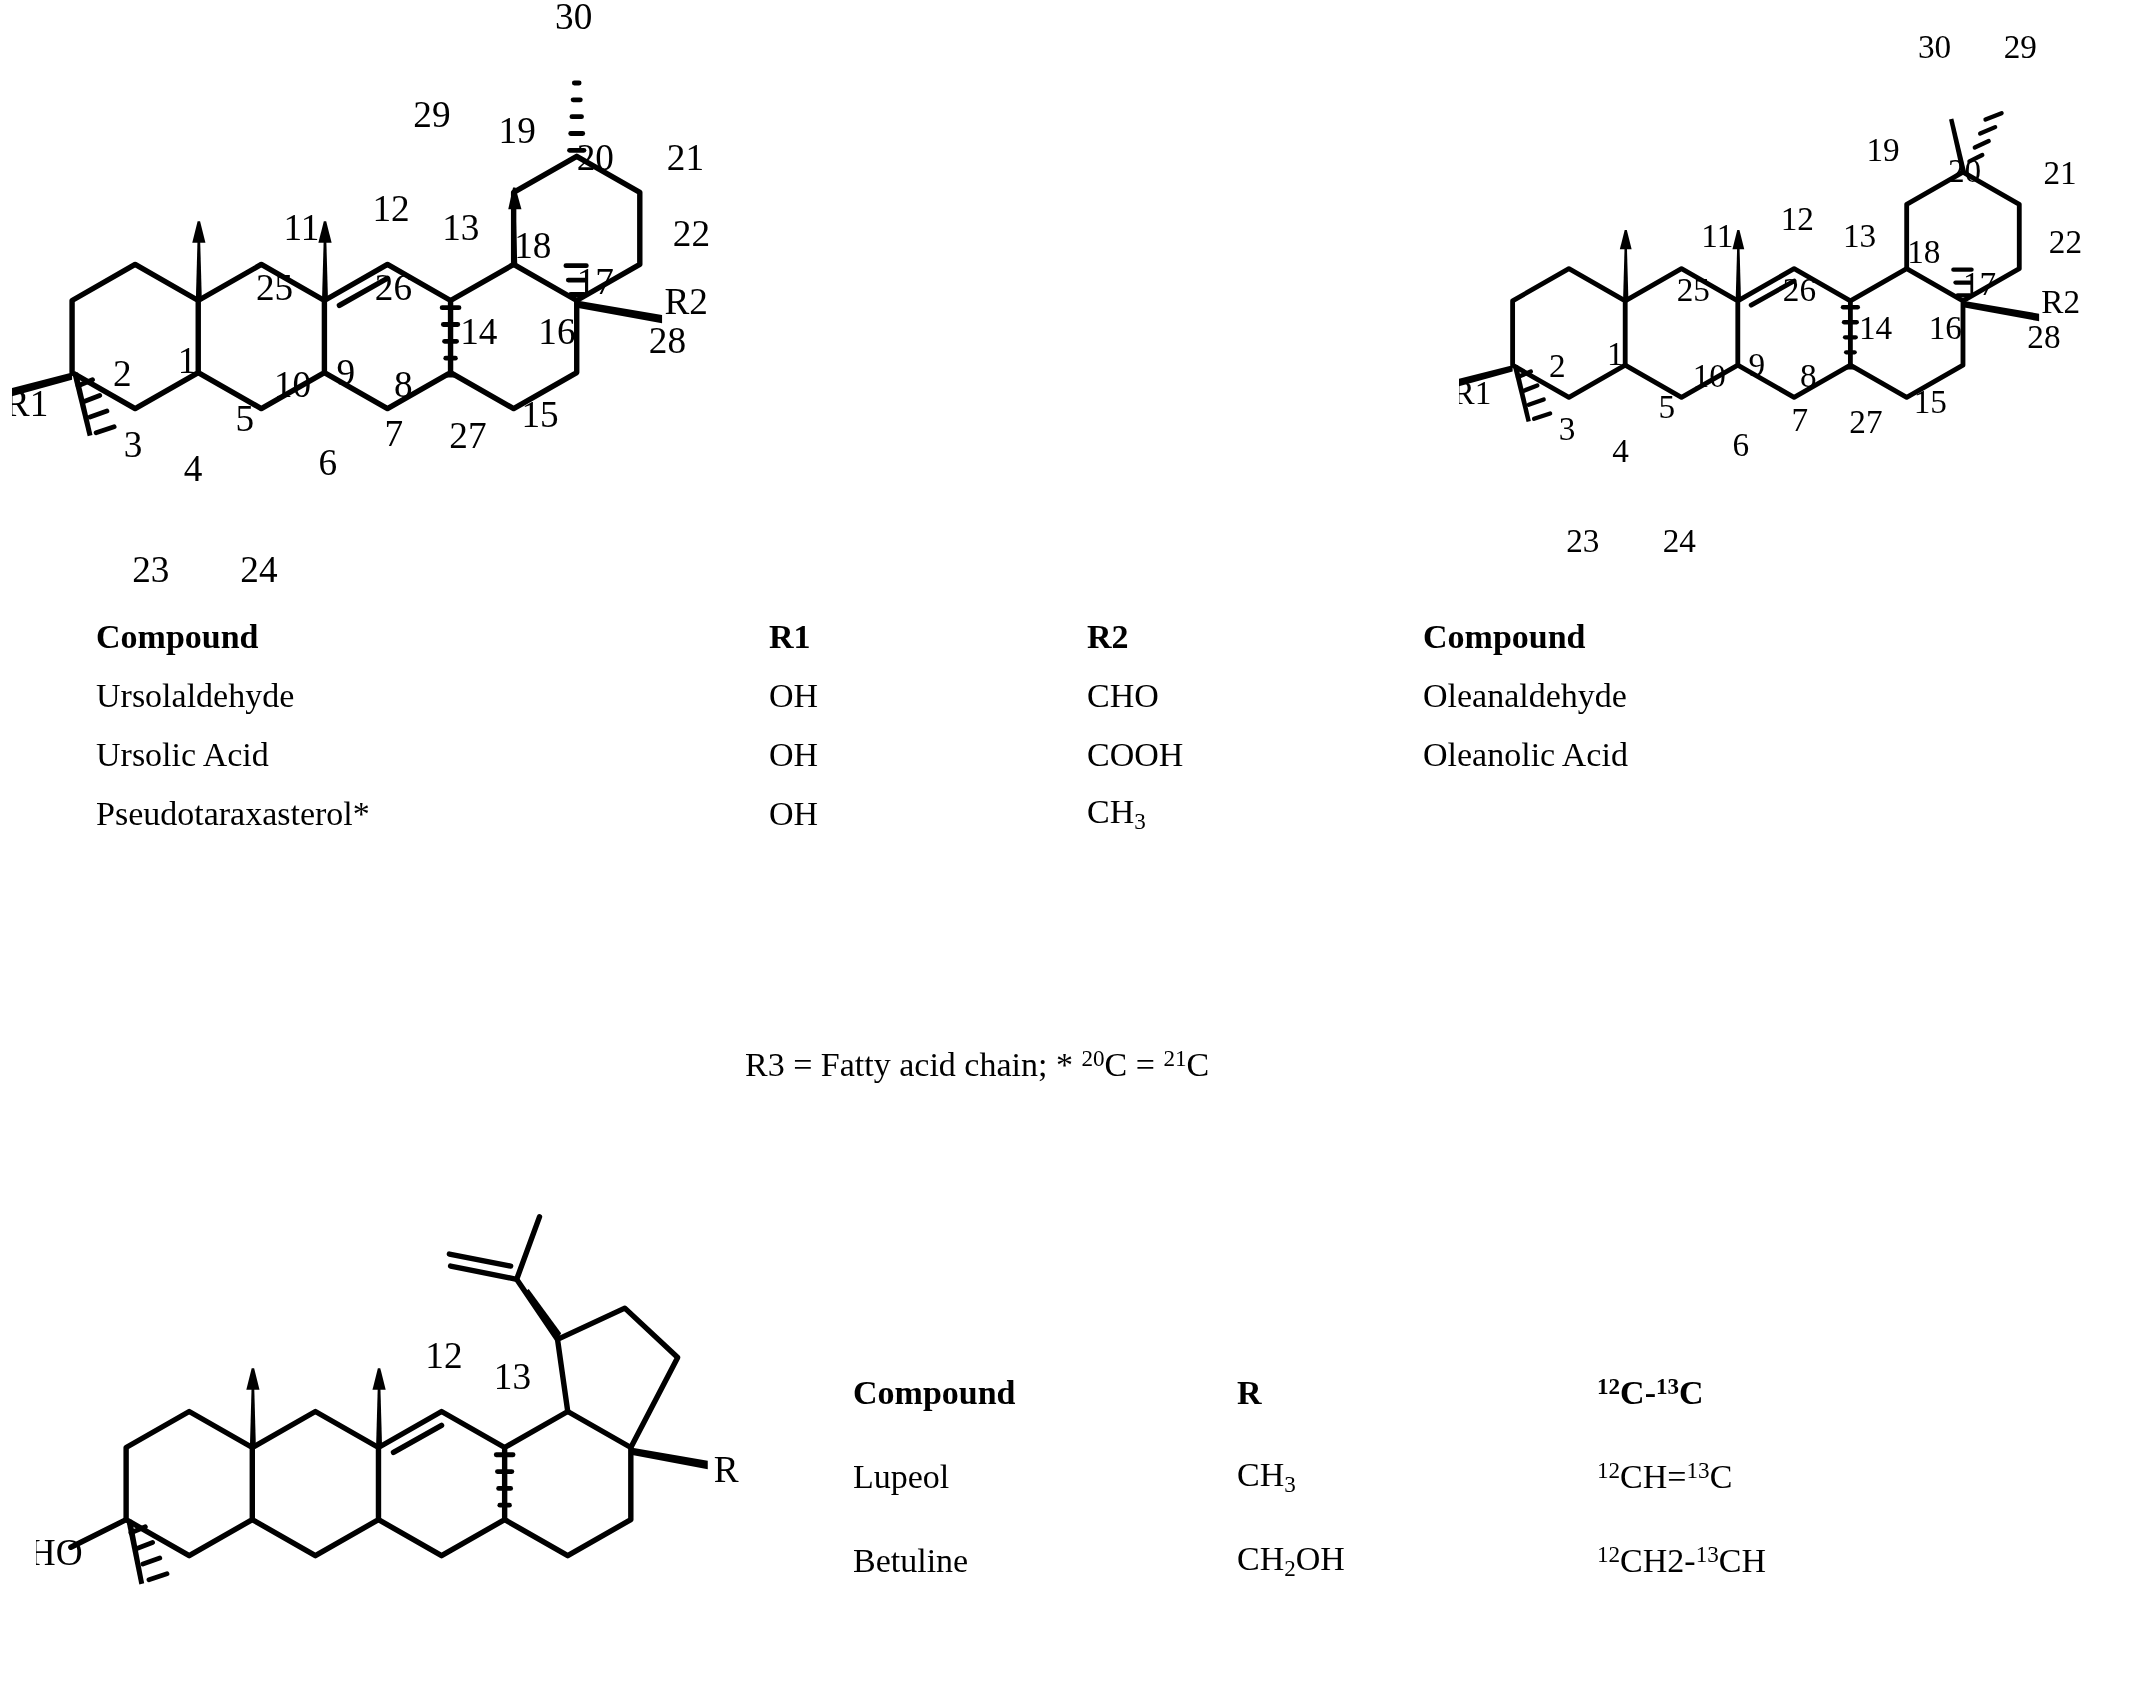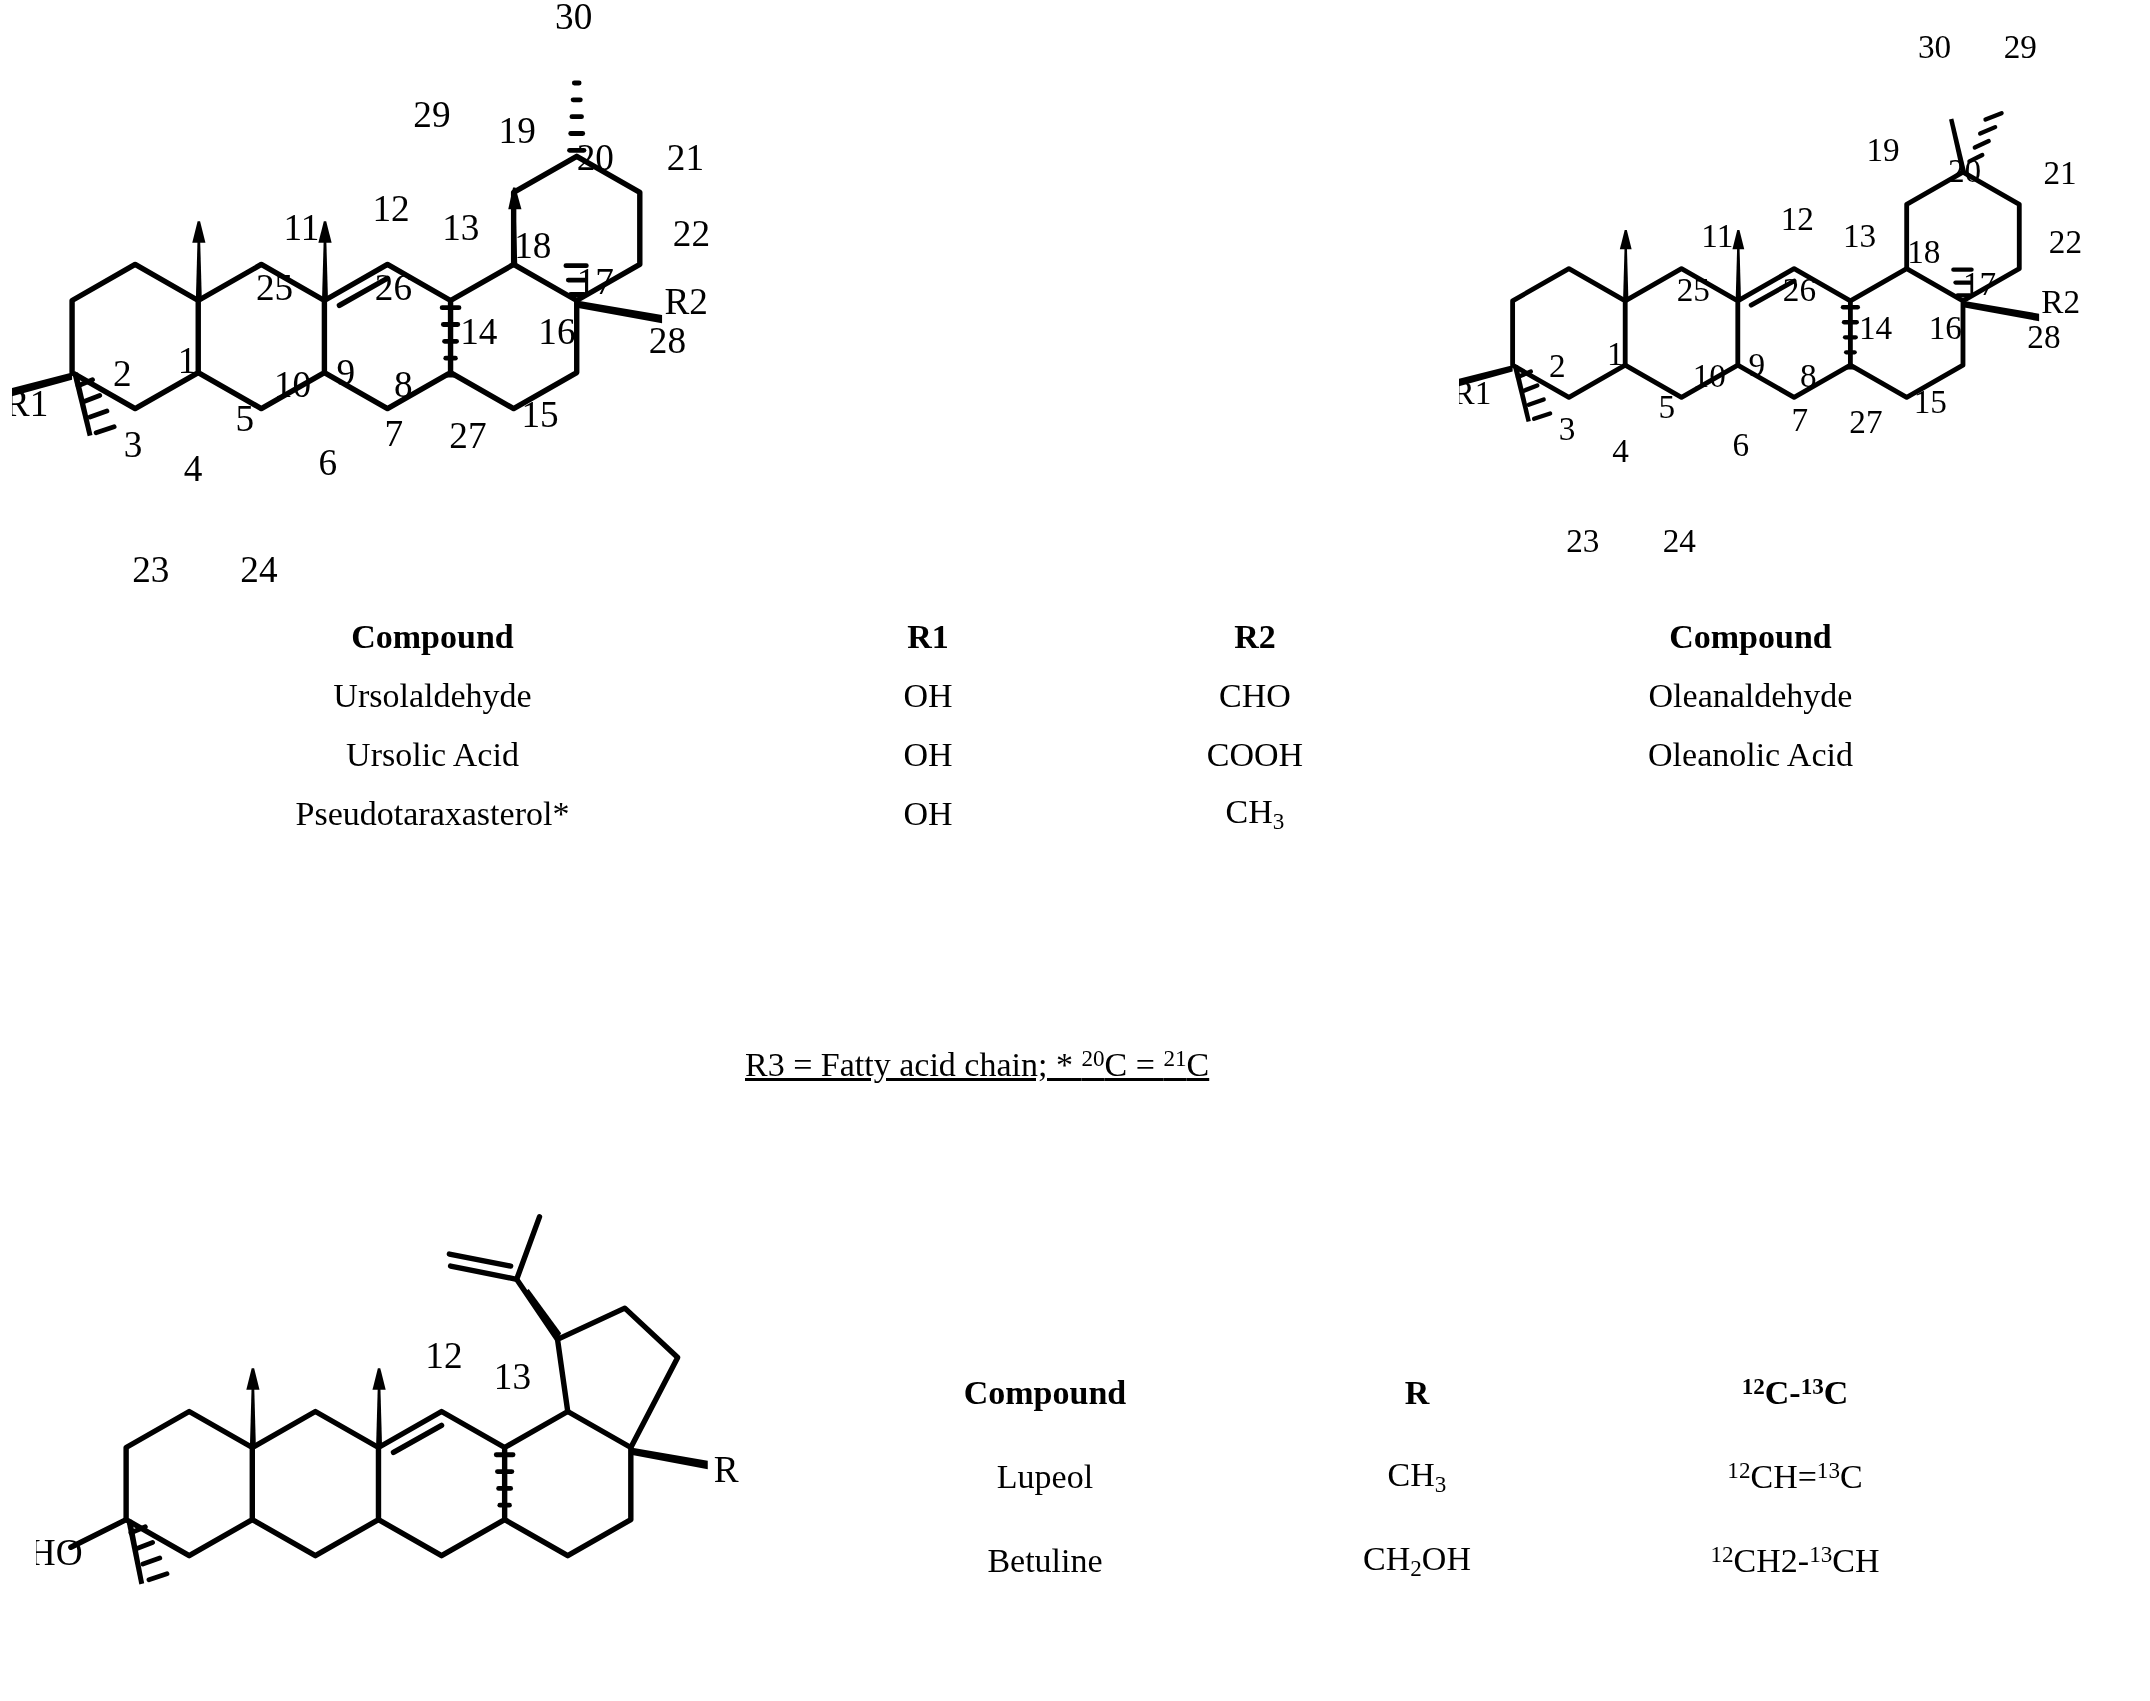--- a/index.html
+++ b/index.html
@@ -23,21 +23,20 @@
   }
   svg { display: block; }
 
   
   .tbl {
     position: absolute;
     border-collapse: collapse;
   }
   .tbl td {
     padding: 0;
-    text-align: center;
     white-space: nowrap;
   }
   .hdr {
     font-weight: bold;
   }
   .sub { font-size: 0.68em; vertical-align: -0.25em; }
   .sup { font-size: 0.68em; vertical-align: 0.45em; }
 
   #table1 {
     left: 96px;
@@ -49,21 +48,20 @@
   #table1 td.c2 { width: 318px; }
   #table1 td.c3 { width: 336px; }
   #table1 td.c4 { width: 655px; }
 
   #footnote {
     position: absolute;
     left: 745px;
     top: 1045px;
     font-size: 34px;
     white-space: nowrap;
-    text-decoration: underline;
   }
 
   #table2 {
     left: 853px;
     top: 1351px;
   }
   #table2 td { height: 84px; font-size: 34px; }
   #table2 td.d1 { width: 384px; }
   #table2 td.d2 { width: 360px; }
   #table2 td.d3 { width: 396px; }

